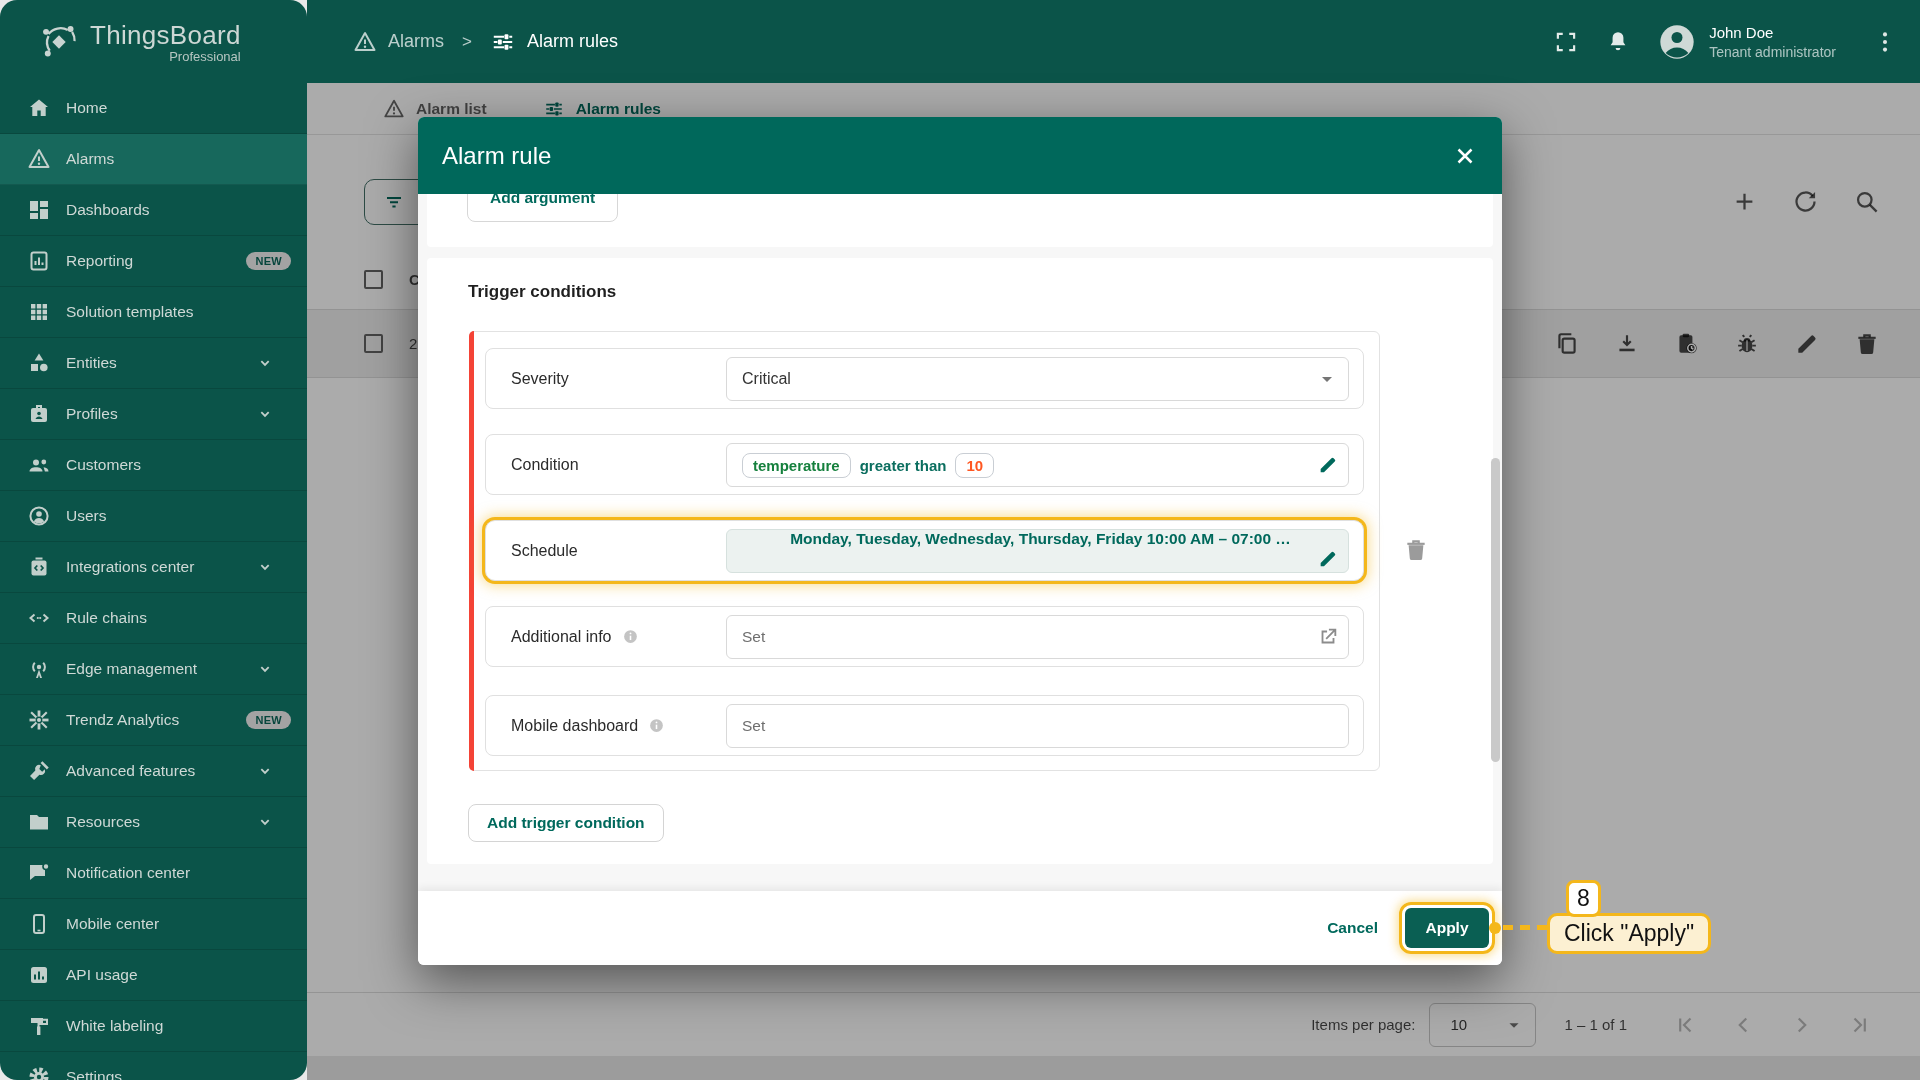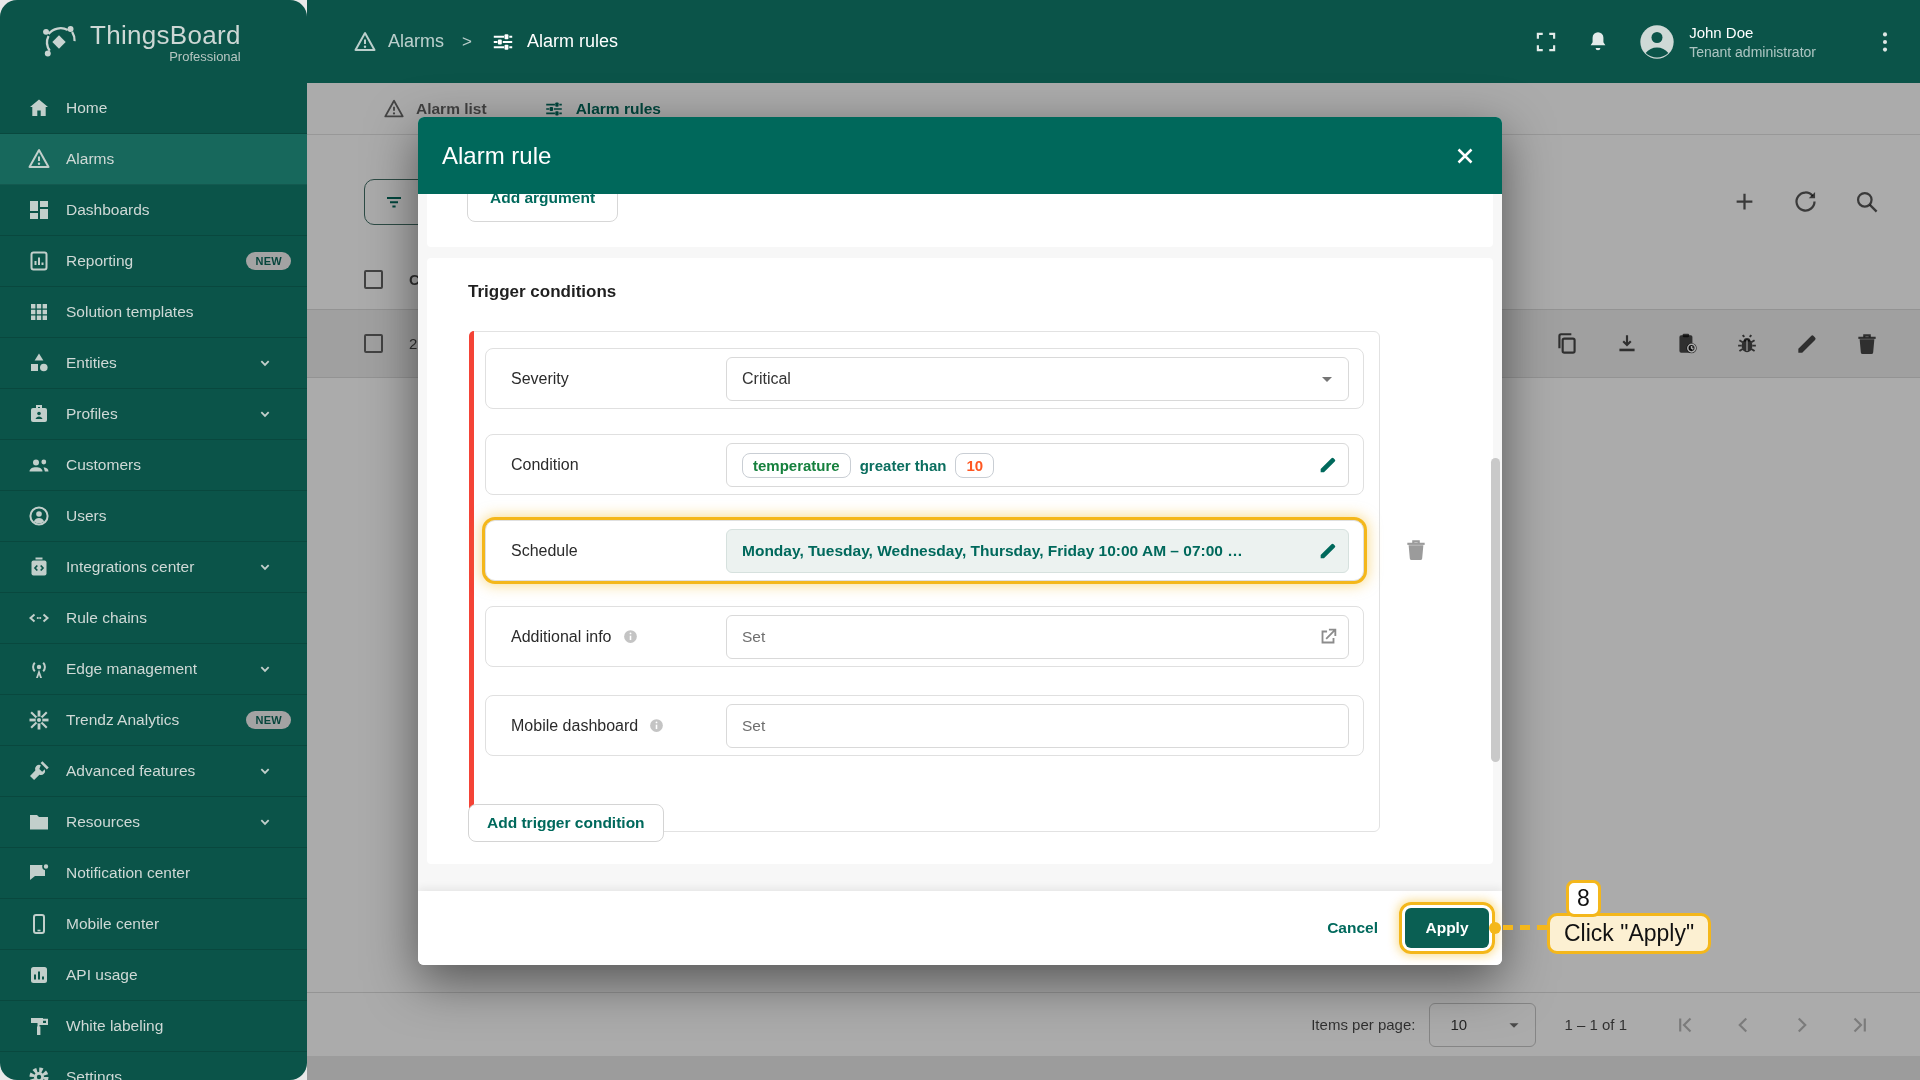--- a/index.html
+++ b/index.html
@@ -17,21 +17,21 @@
   .topbar { position:absolute; left:307px; top:0; right:0; height:83px; background:var(--bar);
             display:flex; align-items:center; z-index:6; }
   .crumbs { display:flex; align-items:center; margin-left:46px; gap:12px; }
   .crumb { display:flex; align-items:center; gap:11px; font-size:18px; }
   .crumb-dim { color:rgba(255,255,255,.72); }
   .crumb-lit { color:#ffffff; font-weight:500; }
   .crumb-sep { color:rgba(255,255,255,.72); font-size:17px; margin:0 6px; }
   .topbar-right { margin-left:auto; display:flex; align-items:center; padding-right:22px; }
   .tb-iconbtn { color:#e3ebe9; margin-right:26px; }
   .avatar { color:#cfd9d6; margin-right:12px; }
-  .user-block { margin-right:56px; }
+  .user-block { margin-right:36px; }
   .user-name { color:#fff; font-size:15px; }
   .user-role { color:rgba(255,255,255,.66); font-size:14px; margin-top:3px; }
   .kebab { color:#dfe7e5; }
 
   
   .sidebar { position:absolute; left:0; top:0; width:307px; height:1080px; background:var(--bar);
              z-index:7; overflow:hidden;border-radius:17px; }
   .logo-row { height:83px; display:flex; align-items:center; padding-left:38px; color:#c9d4d1; }
   .logo-txt { margin-left:10px; }
   .logo-name { font-size:26px; letter-spacing:.3px; color:#cdd8d5; }
@@ -86,21 +86,21 @@
   .modal-title { color:#fff; font-size:24px; font-weight:500; }
   .modal-close { margin-left:auto; color:#fff; }
   .modal-body { position:relative; flex:1 1 auto; z-index:1; }
   .mcard1 { position:absolute; left:9px; top:0; width:1066px; height:53px; background:#fff;
             border-radius:0 0 4px 4px; }
   .add-arg { position:absolute; left:40px; top:-20px; height:48px; padding:0 22px; background:#fff;
              border:1px solid #d7d7d7; border-radius:8px; color:var(--primary); font-weight:bold;
              font-size:15.5px; display:flex; align-items:center; }
   .mcard2 { position:absolute; left:9px; top:64px; width:1066px; height:606px; background:#fff; border-radius:4px; }
   .sec-title { position:absolute; left:41px; top:24px; font-size:17px; font-weight:600; color:#1f1f1f; }
-  .cond-group { position:absolute; left:42px; top:73px; width:911px; height:501px;
+  .cond-group { position:absolute; left:42px; top:73px; width:911px; height:440px;
                 border:1px solid #e2e2e2; border-radius:6px; }
   .redbar { position:absolute; left:-1px; top:-1px; bottom:-1px; width:5px; background:var(--red);
             border-radius:6px 0 0 6px; }
   .rule-row { position:absolute; left:15px; width:879px; height:61px; background:#fff;
               border:1px solid #e0e0e0; border-radius:8px; }
   .row-sev { top:16px; } .row-cond { top:102px; } .row-sched { top:188px; }
   .row-add { top:274px;text-decoration:underline; } .row-mob { top:363px; }
   .row-sched { border-radius:10px;
                box-shadow:0 0 0 3px var(--gold), 0 0 14px 4px rgba(244,183,27,.5); }
   .row-label { position:absolute; left:25px; top:0; height:100%; display:flex; align-items:center;
@@ -109,21 +109,21 @@
   .field { position:absolute; left:240px; top:8px; width:623px; height:44px; border:1px solid #d9d9d9;
            border-radius:6px; display:flex; align-items:center; padding:0 9px 0 15px; }
   .field-val { font-size:16px; color:#333; }
   .caret { margin-left:auto; color:#757575; }
   .chip { border:1.5px solid #c9ced4; border-radius:8px; padding:3px 10px; font-weight:bold;
           font-size:15px; background:#fff; }
   .chip-key { color:#15803d; }
   .chip-op { color:#0b6e5f; font-weight:bold; font-size:15px; margin:0 9px; }
   .chip-val { color:#ff5722; }
   .edit-pencil { margin-left:auto; color:var(--primary); }
-  .sched-field { background:#ecf2f0; border-color:#d6e1de; }
+  .sched-field { background:#ecf2f0; border-color:#d6e1de;flex-direction:column; }
   .sched-text { font-size:15.5px; font-weight:bold; color:var(--primary); white-space:nowrap;
                 overflow:hidden; max-width:560px; }
   .set-text { font-size:15.5px; color:#6e6e6e; }
   .launch { margin-left:auto; color:#8c8c8c; }
   .trash-btn { position:absolute; left:976px; top:279px; color:#9b9b9b; }
   .add-trigger { position:absolute; left:41px; top:546px; height:38px; padding:0 18px; background:#fff;
                  border:1px solid #d4d4d4; border-radius:8px; color:var(--primary); font-weight:bold;
                  font-size:15.5px; display:flex; align-items:center; }
   .scroll-thumb { position:absolute; right:2px; top:264px; width:9px; height:304px; background:#c9c9c9;
                   border-radius:5px; }

